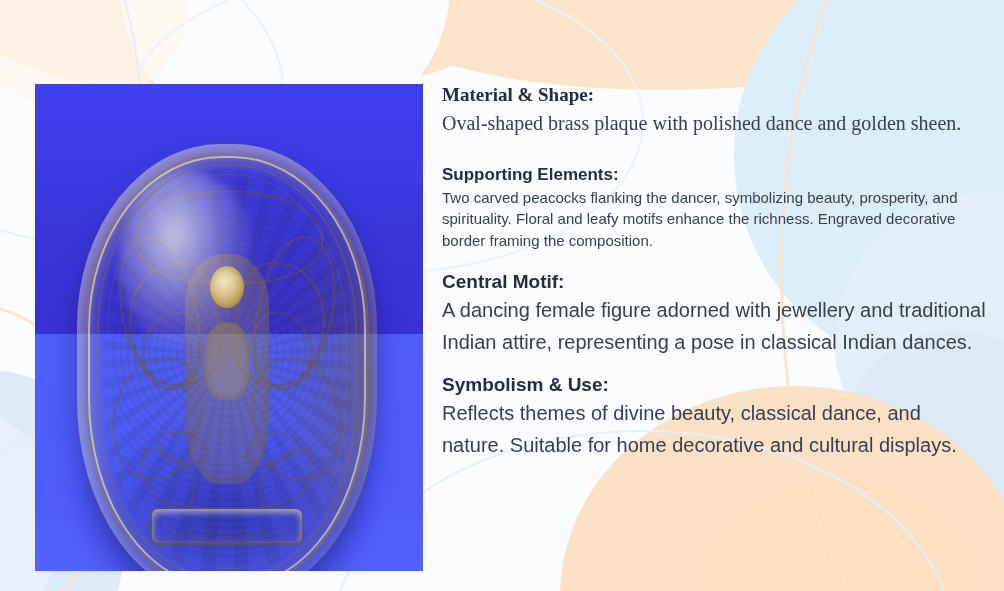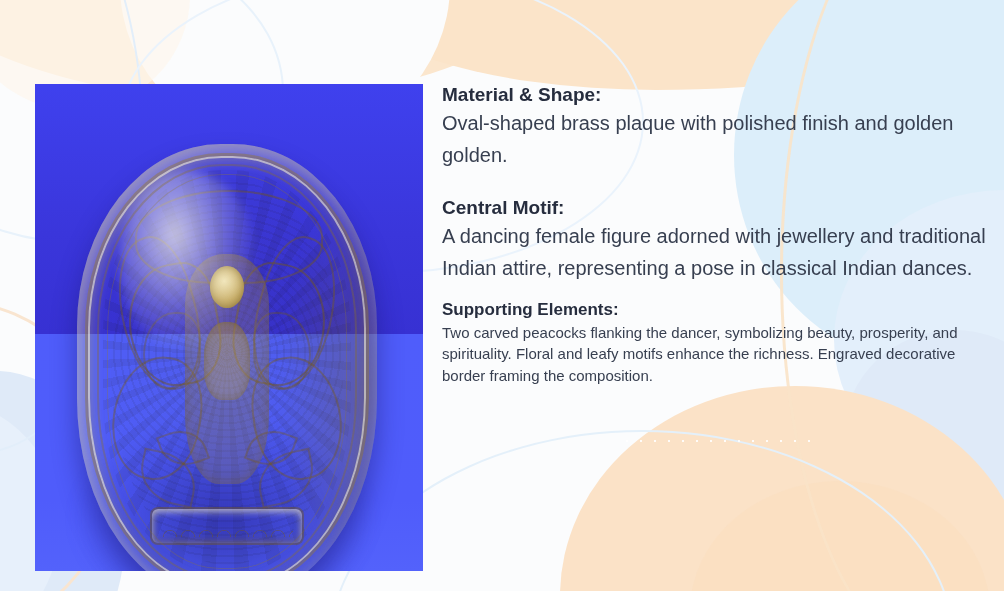--- a/index.html
+++ b/index.html
@@ -244,21 +244,21 @@
     font-size:19px;font-weight:bold;color:#262d3e;line-height:1.32;
     margin:0 0 1px 0;
   }
   .p{
     font-size:20px;line-height:1.58;color:#373f50;margin:0;
     font-weight:400;
   }
   .sec-sm .h{font-size:17px;}
   .sec-sm .p{font-size:15px;line-height:1.42;}
   .sec-motif{margin-bottom:14px;}
-  .sec-material{margin-bottom:24px;}
+  .sec-material{margin-bottom:24px;font-family:Liberation Serif, serif;}
   .sec-support{margin-bottom:18px;}
 </style>
 </head>
 <body>
 
 <div class="stage">
 
   <div class="bg">
     <div class="blob peach-top"></div>
     <div class="blob peach-top2"></div>
@@ -321,28 +321,32 @@
         <div class="rim2"></div>
         <div class="rim"></div>
       </div>
     </div>
   </div>
 
   <div class="content">
 
     <div class="sec sec-material">
       <div class="h">Material &amp; Shape:</div>
-      <p class="p">Oval-shaped brass plaque with polished finish and golden golden.</p>
+      <p class="p">Oval-shaped brass plaque with polished dance and golden sheen.</p>
+    </div>
+
+    <div class="sec sec-sm sec-support">
+      <div class="h">Supporting Elements:</div>
+      <p class="p"> Two carved peacocks flanking the dancer, symbolizing beauty, prosperity, and spirituality. Floral and leafy motifs enhance the richness. Engraved decorative border framing the composition.</p>
     </div>
 
     <div class="sec sec-motif">
       <div class="h">Central Motif:</div>
       <p class="p"> A dancing female figure adorned with jewellery and traditional Indian attire, representing a pose in classical Indian dances.</p>
     </div>
 
-    <div class="sec sec-sm sec-support">
-      <div class="h">Supporting Elements:</div>
-      <p class="p"> Two carved peacocks flanking the dancer, symbolizing beauty, prosperity, and spirituality. Floral and leafy motifs enhance the richness. Engraved decorative border framing the composition.</p>
-    </div>
-
+    <div class="sec">
+      <div class="h">Symbolism &amp; Use:</div>
+      <p class="p"> Reflects themes of divine beauty, classical dance, and nature. Suitable for home decorative and cultural displays.</p>
+    </div>
 
   </div>
 </div>
 
 </body></html>

